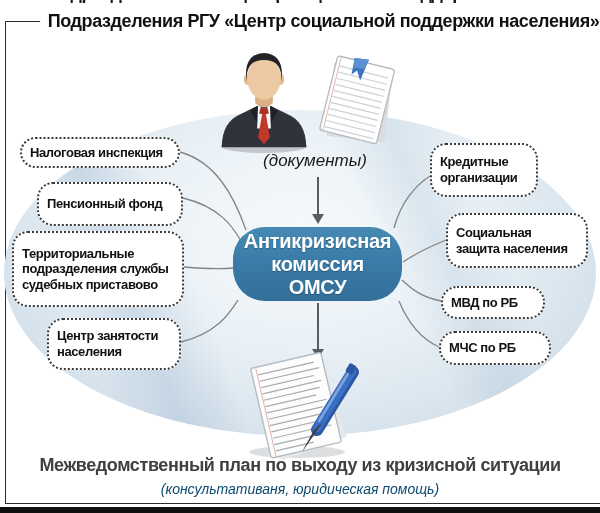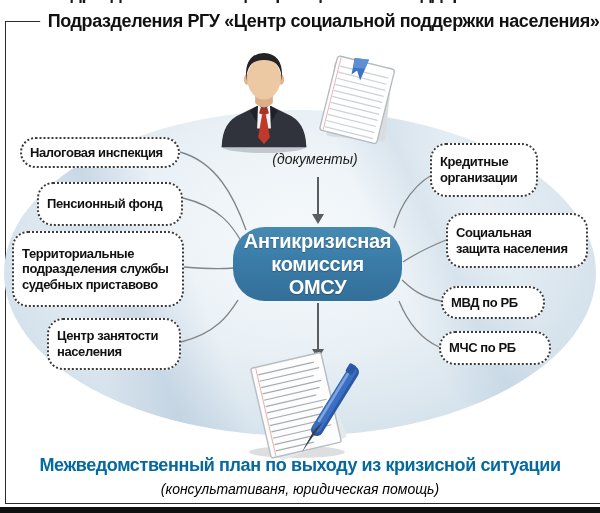--- a/index.html
+++ b/index.html
@@ -58,26 +58,26 @@
     border-top:10px solid #5a5d60;}
   .a1{left:311px;top:177px;width:13px;height:47px;}
   .a2{left:311px;top:303px;width:13px;height:56px;}
 
   .icon{position:absolute;}
   .person{left:213px;top:46px;width:102px;height:110px;}
   .notepad{left:318px;top:50px;width:80px;height:100px;}
   .docpen{left:235px;top:350px;width:140px;height:112px;}
 
   .docs-caption{position:absolute;left:235px;top:151px;width:160px;text-align:center;
-    font-style:italic;font-size:14px;color:#1a1a1a;font-weight:500;}
+    font-style:italic;font-size:17px;color:#1a1a1a;font-weight:500;}
 
   .footer-plan{position:absolute;left:0;top:455px;width:600px;text-align:center;
-    font-size:18px;font-weight:bold;letter-spacing:-0.4px;color:#0369a1;}
+    font-size:18px;font-weight:bold;letter-spacing:-0.4px;color:#404040;}
   .footer-sub{position:absolute;left:0;top:481px;width:600px;text-align:center;
-    font-style:italic;font-size:14px;color:#000000;}
+    font-style:italic;font-size:14px;color:#0c4a6e;}
 </style>
 </head>
 <body>
 
 <div class="stage">
 
   <div class="top-clip">
     <span>Подразделения РГУ «Центр социальной поддержки населения»</span>
   </div>
 

